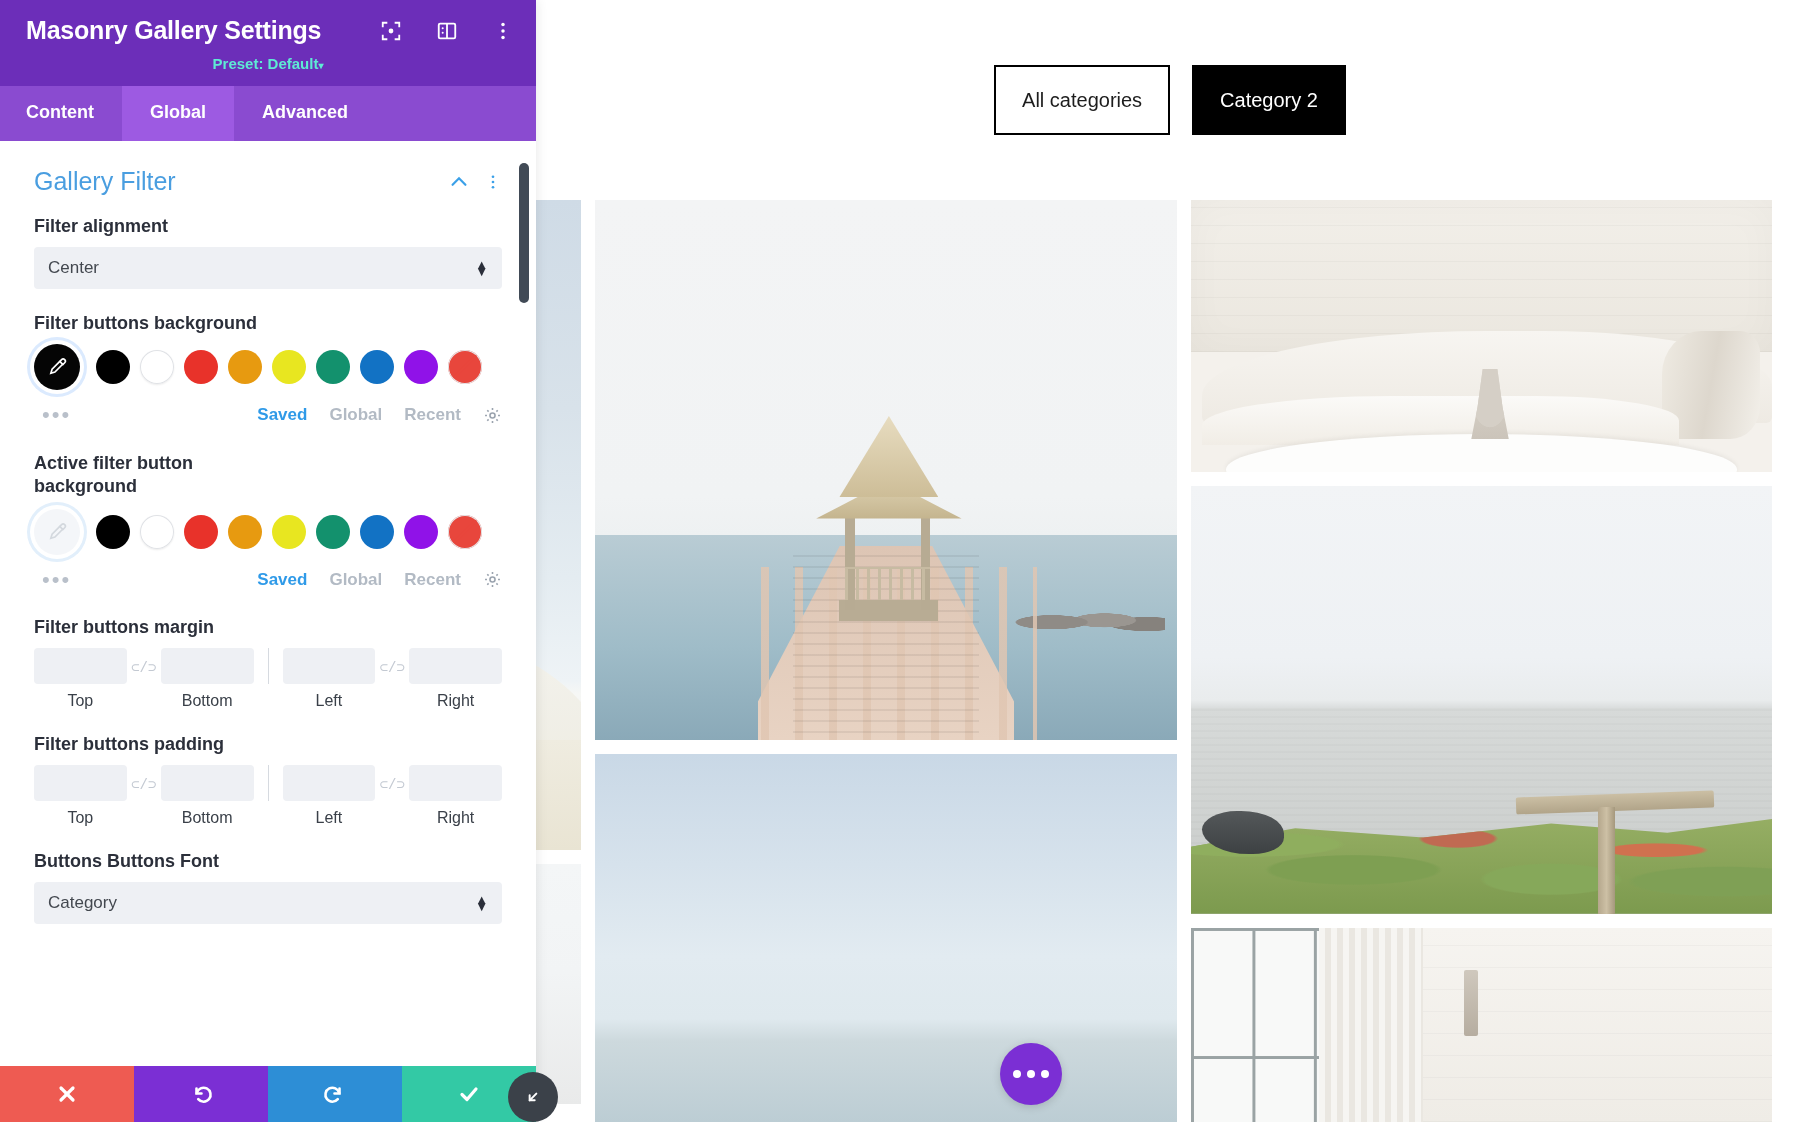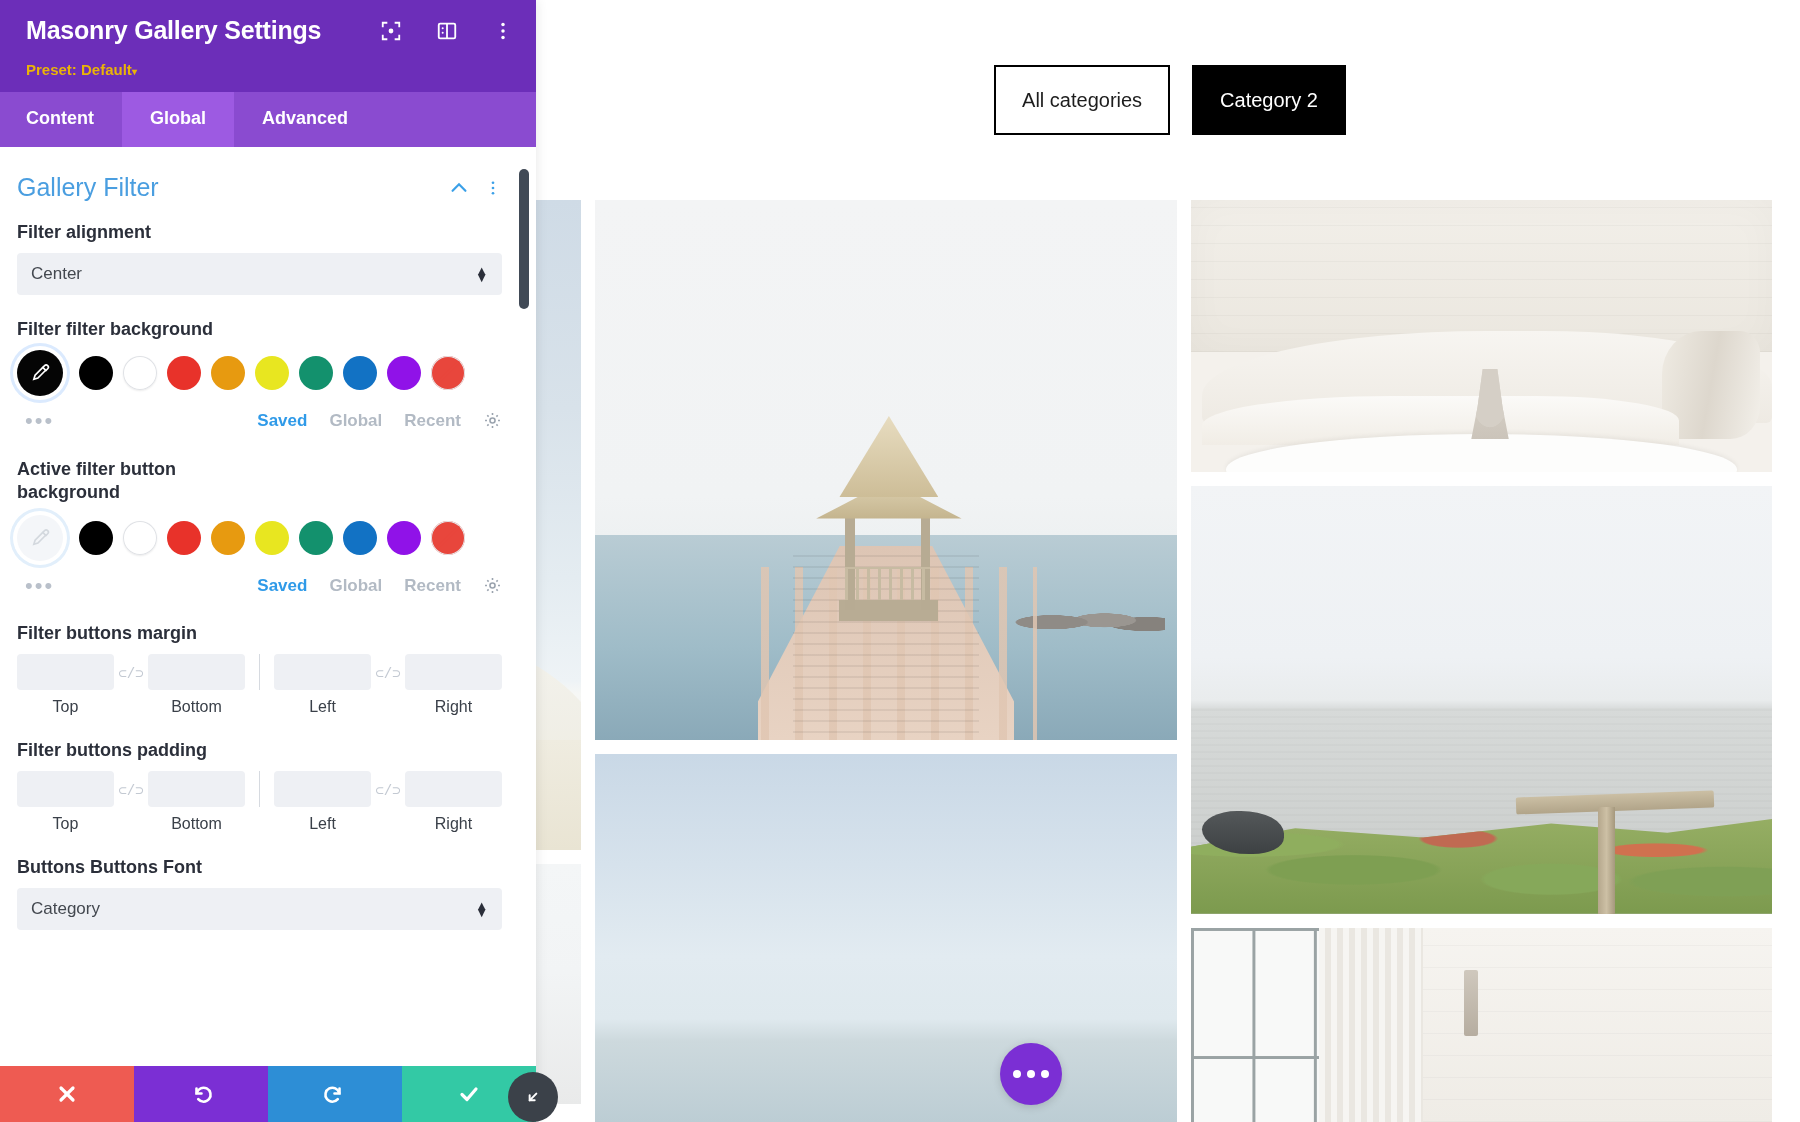--- a/index.html
+++ b/index.html
@@ -187,41 +187,41 @@
     background: #fff;
     box-shadow: 2px 0 10px #00000014;
     display: flex; flex-direction: column;
     overflow: hidden;
   }
   #panel-header { background: #6c2eb9; padding: 16px 26px 14px 26px; position: relative; }
   #panel-title {
     color: #fff; font-size: 25px; font-weight: bold; letter-spacing: -0.2px;
   }
   #panel-preset {
-    color: #eab308; font-size: 15px; font-weight: bold; margin-top: 16px;
+    color: #5eead4; font-size: 15px; font-weight: bold; margin-top: 10px; text-align: center;
   }
   #panel-preset .caret { font-size: 10px; }
   #header-icons {
     position: absolute; right: 22px; top: 20px;
     display: flex; align-items: center; gap: 34px;
   }
   .hicon { width: 22px; height: 22px; color: #fff; cursor: pointer; }
   .hicon svg { display: block; }
 
   #tabs { display: flex; background: #8a4bd0; }
   .tab {
     font-size: 18px; font-weight: bold; color: #fff;
     padding: 16px 28px 18px 28px; cursor: pointer;
     background: #8a4bd0;
   }
   .tab:first-child { padding-left: 26px; }
   .tab.active { background: #9d5ae2; }
 
   #panel-body { flex: 1; overflow: hidden; position: relative; padding: 0 0 0 0; background: #fff; }
-  #panel-scroll { padding: 26px 34px 0 17px; }
+  #panel-scroll { padding: 26px 34px 0 34px; }
 
   
   #section-head { display: flex; align-items: center; margin-bottom: 20px; }
   #section-title { color: #4a9ee0; font-size: 25px; flex: 1; }
   .sec-ico { color: #3ba0e8; cursor: pointer; display:flex; align-items:center; }
 
   .field-label {
     font-size: 18px; font-weight: bold; color: #2b2f3a;
     margin: 24px 0 10px 0;
   }
@@ -261,21 +261,21 @@
     box-shadow: 0 0 0 4px #fff, 0 0 0 7px #dbeafe;
   }
   .picker.dark { background: #050505; }
   .picker.light { background: #f4f6f9; box-shadow: 0 0 0 4px #fff, 0 0 0 7px #e2effb; }
   .picker svg { width: 20px; height: 20px; }
 
   .meta-row {
     display: flex; align-items: center; margin-top: 12px; height: 26px;
   }
   .meta-dots { font-size: 22px; color: #b9c0ca; letter-spacing: 2px; line-height: 0; padding-left: 8px; }
-  .meta-right { margin-left: auto; display: flex; gap: 22px; }
+  .meta-right { margin-left: auto; display: flex; align-items: center; gap: 22px; }
   .meta-link { font-size: 17px; font-weight: bold; color: #b2bac4; cursor: pointer; }
   .meta-link.act { color: #2f9ae8; }
   .gear { color: #9aa3ae; cursor: pointer; display:flex; }
 
   
   .spacing {
     display: flex; align-items: flex-start; margin-top: 4px;
   }
   .sp-group { display: flex; align-items: center; flex: 1 1 0; }
   .sp-cell { flex: 1 1 0; display: flex; flex-direction: column; align-items: center; }
@@ -448,21 +448,21 @@
             </svg>
           </span>
         </div>
 
         <div class="field-label first">Filter alignment</div>
         <div class="select-box">
           <span>Center</span>
           <span class="arrows">▲<br>▼</span>
         </div>
 
-        <div class="field-label">Filter filter background</div>
+        <div class="field-label">Filter buttons background</div>
         <div class="swatch-row">
           <span class="picker dark">
             <svg viewBox="0 0 24 24" fill="none" stroke="#ffffff" stroke-width="2" stroke-linecap="round">
               <path d="M17.5 3.2a2.6 2.6 0 0 1 3.7 3.7l-2.1 2.1-3.7-3.7z"></path>
               <path d="M15.4 5.3 6.1 14.6l-1.5 4.9 4.9-1.5 9.3-9.3"></path>
             </svg>
           </span>
           <span class="swatch" style="background:#000000"></span>
           <span class="swatch white-sw"></span>
           <span class="swatch" style="background:#e8322a"></span>

